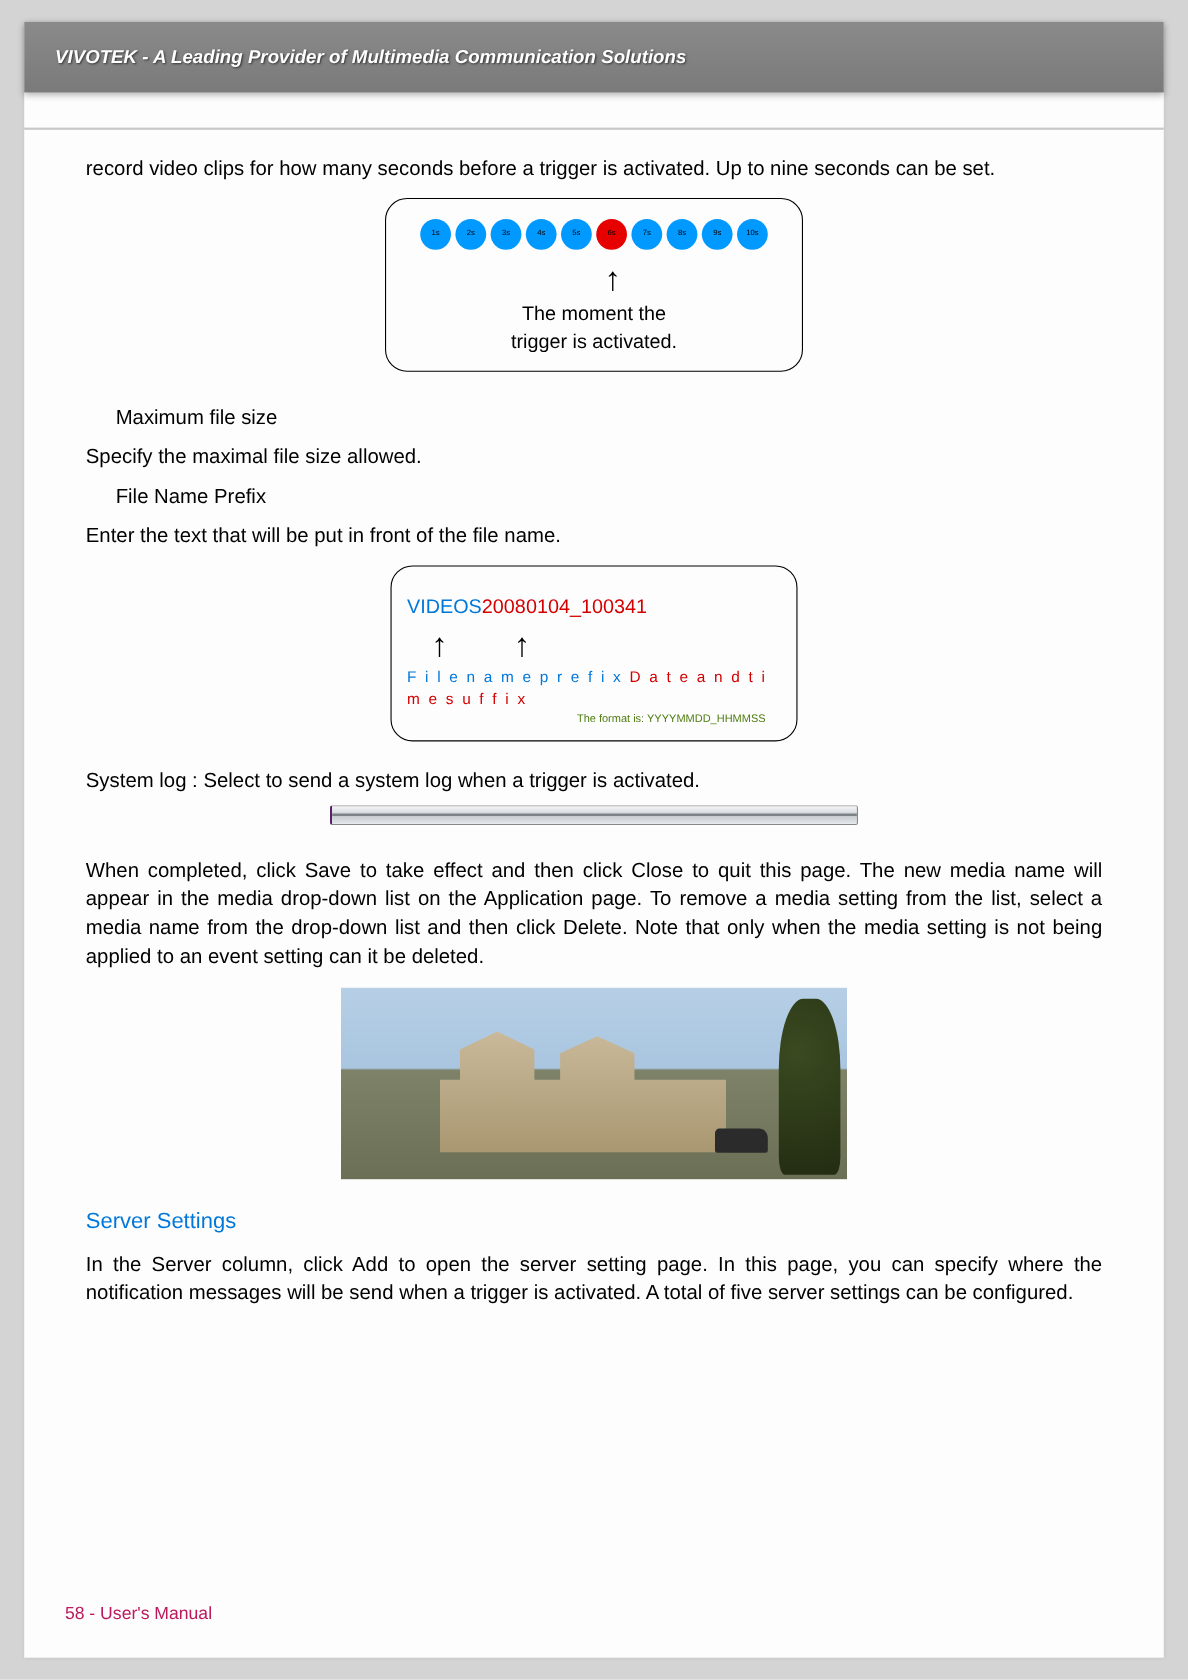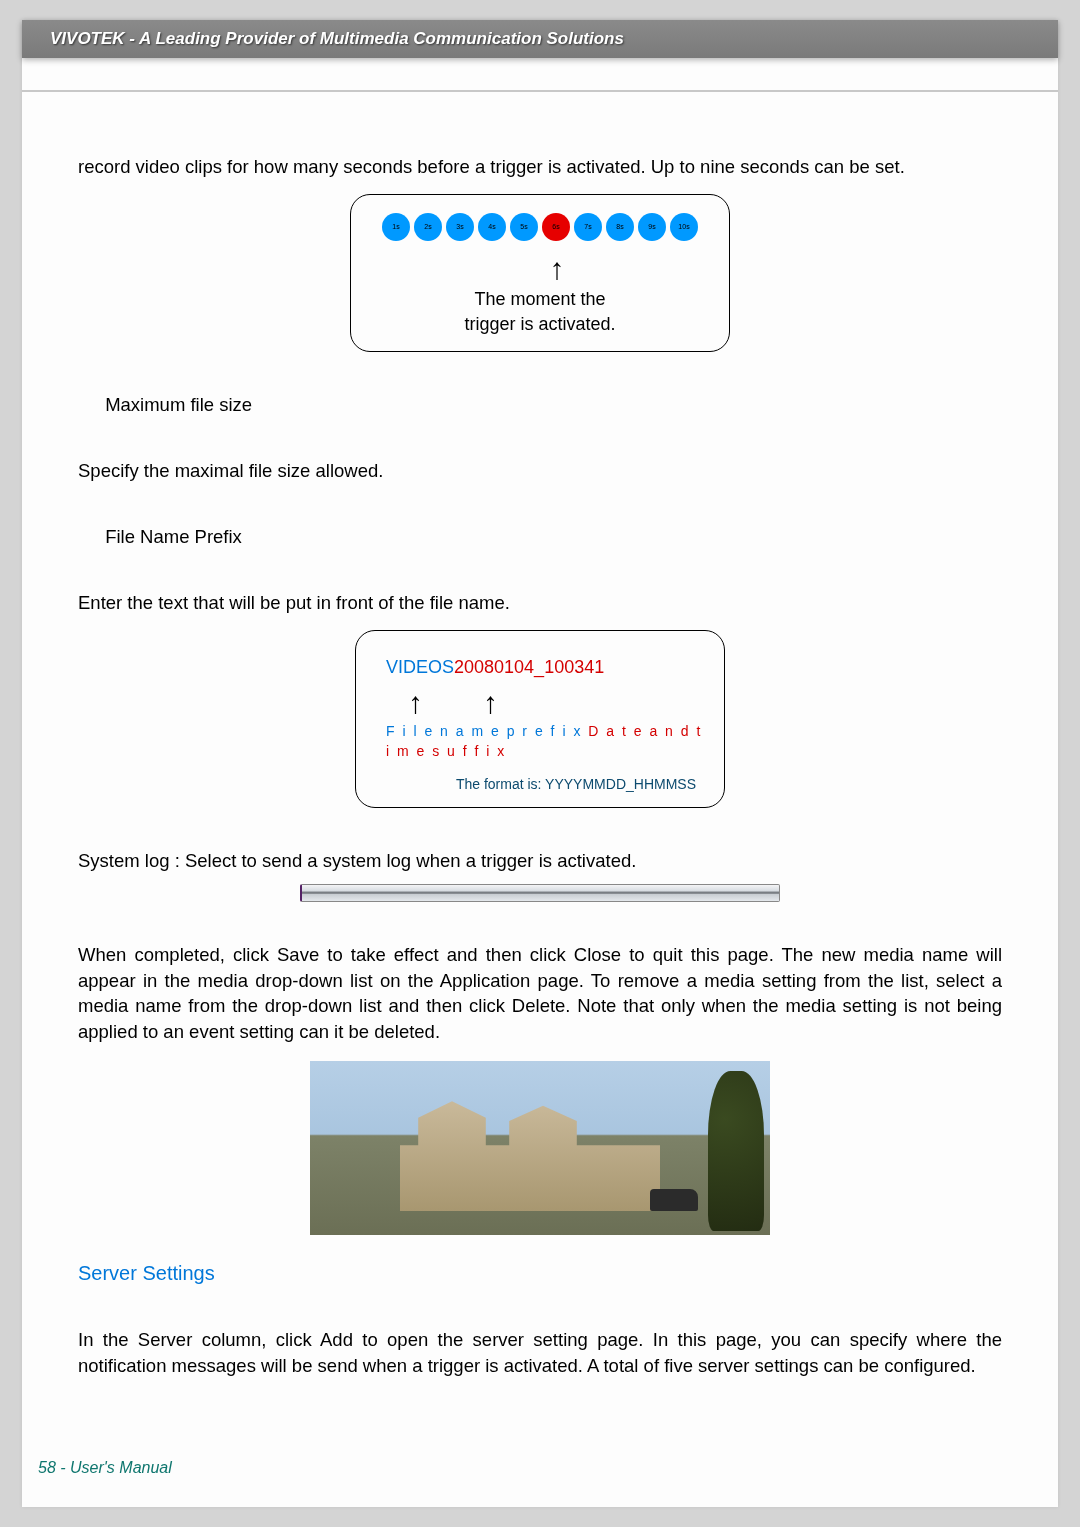--- a/index.html
+++ b/index.html
@@ -14,21 +14,21 @@
   .page {
     background: #fdfdfd;
     width: 100%;
     height: 100%;
     position: relative;
     padding: 0;
     box-shadow: 0 0 4px rgba(0,0,0,0.08);
   }
   .header-band {
     background: linear-gradient(to bottom, #8a8a8a 0%, #7a7a7a 100%);
-    height: 38px;
+    height: 64px;
     width: 100%;
     display: flex;
     align-items: center;
     padding-left: 28px;
     box-shadow: 0 2px 6px rgba(0,0,0,0.3);
   }
   .header-text {
     color: #fff;
     font-style: italic;
     font-weight: bold;
@@ -38,21 +38,21 @@
   .top-rule {
     border: none;
     border-top: 2px solid #c8c8c8;
     margin-top: 32px;
   }
   .content {
     padding: 22px 56px 0 56px;
     font-size: 18.5px;
     line-height: 1.4;
   }
-  .content p { margin-bottom: 10px; margin-top: 40px; }
+  .content p { margin-bottom: 10px; }
   .justify { text-align: justify; }
   .indent { padding-left: 22px; }
   .bullet { display:inline-block; width:0; }
   .diagram-box {
     border: 1.5px solid #000;
     border-radius: 20px;
     width: 380px;
     margin: 14px auto 28px auto;
     padding: 18px 16px 14px 16px;
     text-align: center;
@@ -82,46 +82,46 @@
     display: inline-block;
     transform: translateX(6px);
     font-weight: bold;
   }
   .diagram-caption { font-size: 18px; }
   .filename-box {
     border: 1.5px solid #000;
     border-radius: 20px;
     width: 370px;
     margin: 14px auto 22px auto;
-    padding: 24px 18px 12px 30px;
+    padding: 24px 18px 12px 14px;
   }
   .fname-line { font-size: 18px; margin-bottom: 8px; }
   .fname-prefix { color: #0077d9; }
   .fname-suffix { color: #d40000; }
   .fname-arrows {
     display: flex;
     gap: 60px;
     padding-left: 22px;
     font-size: 30px;
     font-weight: bold;
     line-height: 1;
     margin-bottom: 4px;
   }
   .fname-labels {
     font-size: 14px;
     letter-spacing: 2px;
   }
   .fname-label-left { color: #0077d9; }
   .fname-label-right { color: #d40000; }
   .fname-format {
-    color: #0c4a6e;
-    font-size: 14px;
+    color: #4d7c0f;
+    font-size: 10px;
     text-align: right;
     padding-right: 10px;
-    margin-top: 14px;
+    margin-top: 2px;
   }
   .metal-bar {
     width: 480px;
     height: 18px;
     margin: 8px auto 28px auto;
     background: linear-gradient(to bottom,
       #f4f4f6 0%, #d8dde2 35%, #60656b 50%,
       #c8cdd2 58%, #e4e8ec 100%);
     border: 1px solid #888;
     border-left: 2px solid #526;
@@ -155,23 +155,22 @@
   }
   .section-heading {
     color: #0077d9;
     font-size: 20px;
     margin-bottom: 12px;
     font-weight: normal;
   }
   .footer {
     position: absolute;
     bottom: 30px;
-    left: 16px;
-    color: #0f766e;
-    font-style: italic;
+    left: 37px;
+    color: #be185d;
     font-size: 16px;
   }
 </style>
 </head>
 <body>
 
 <div class="page">
 
   <div class="header-band">
     <span class="header-text">VIVOTEK - A Leading Provider of Multimedia Communication Solutions</span>

